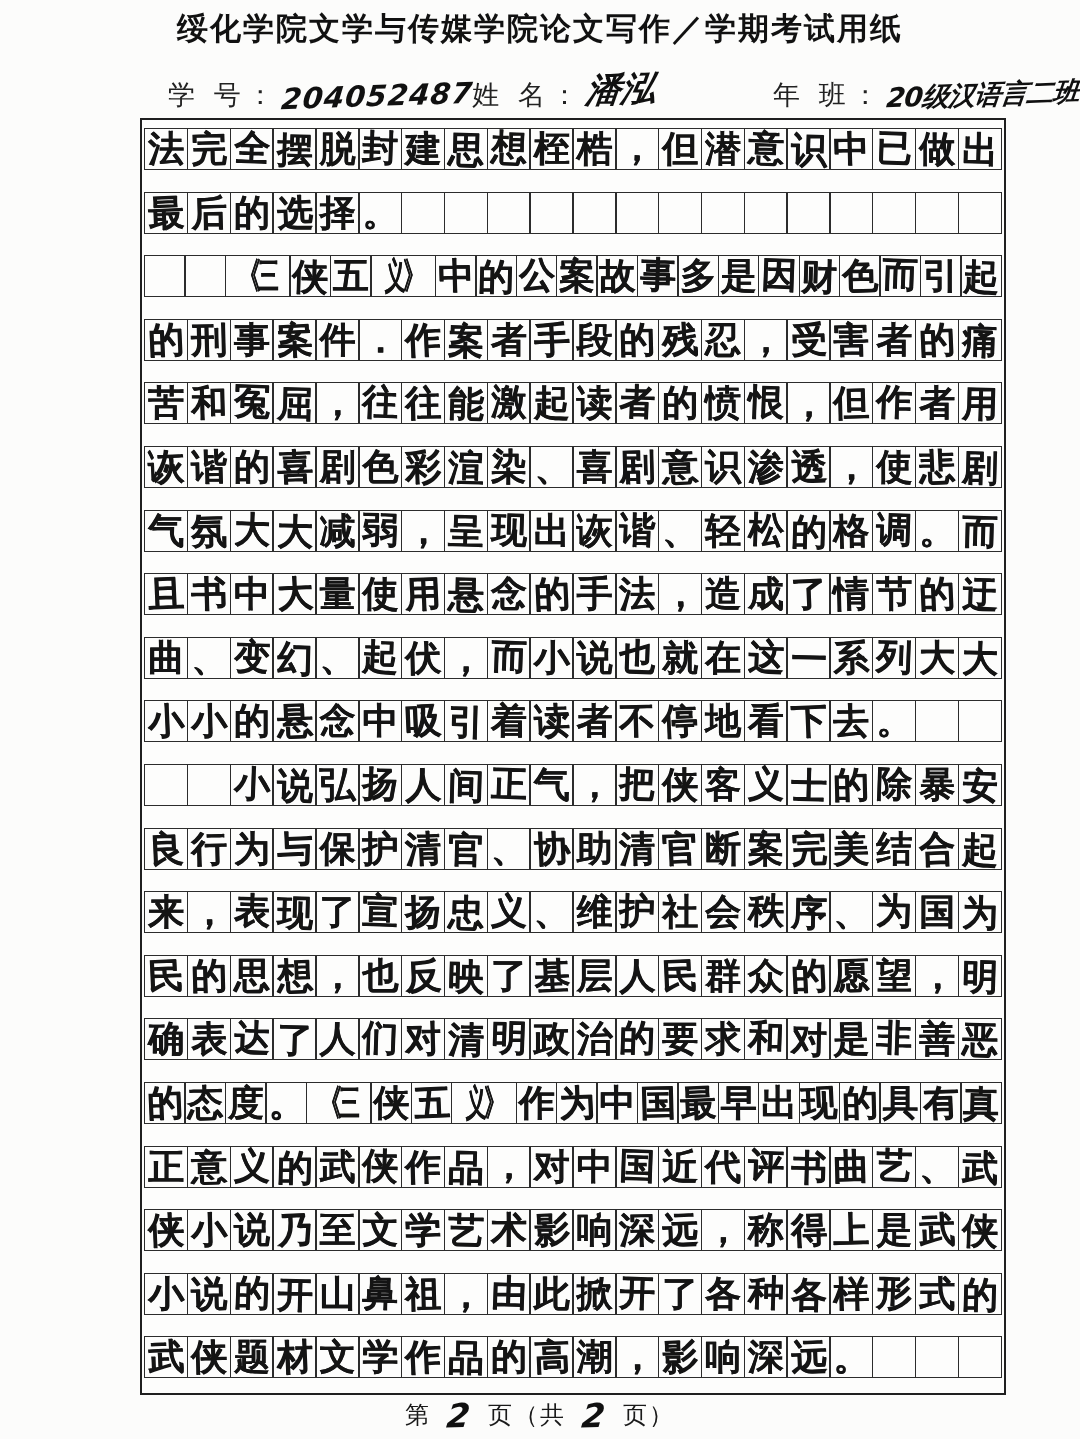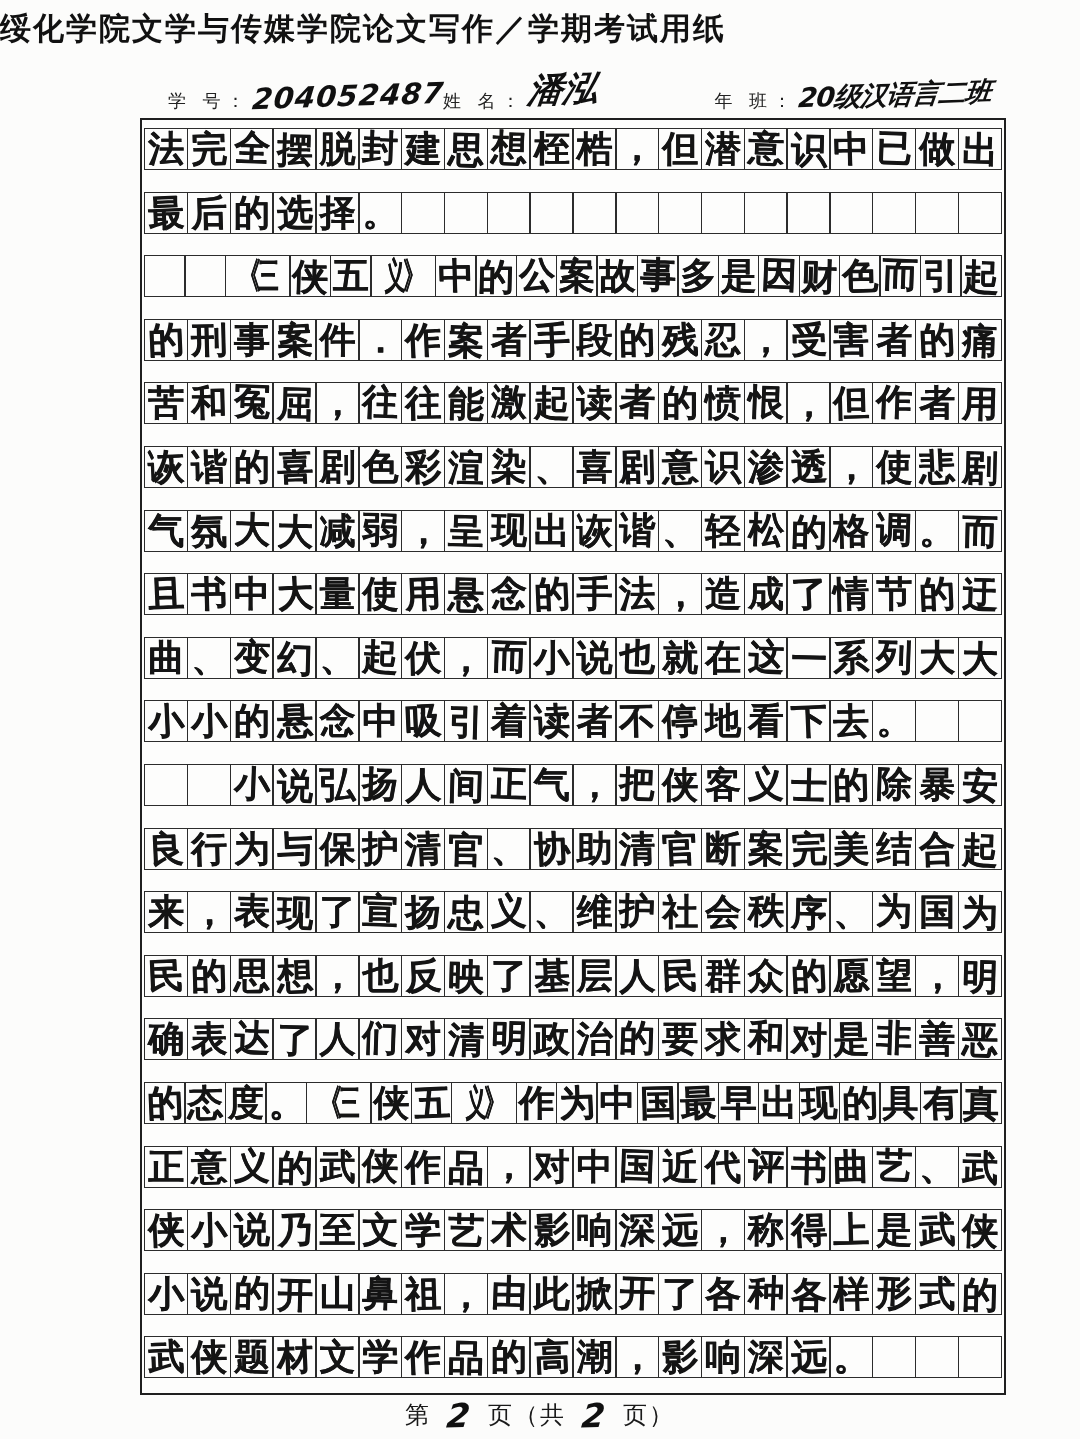--- a/index.html
+++ b/index.html
@@ -5,30 +5,30 @@
   html,body{margin:0;padding:0;}
   body{
     width:1080px;height:1439px;position:relative;
     background:#fcfcfb;
     font-family:"Liberation Serif", serif;
     color:#1b1b1b;overflow:hidden;
   }
   
   .title{
     position:absolute;top:8px;left:0;width:100%;
-    text-align:left;font-size:31px;font-weight:700;
+    text-align:center;font-size:31px;font-weight:700;
     letter-spacing:2px;color:#111;
   }
   
   .info{
     position:absolute;top:66px;left:168px;width:760px;
     display:flex;align-items:flex-end;
   }
   .field{display:flex;align-items:flex-end;white-space:nowrap;}
-  .field .label{font-size:18px;letter-spacing:6px;color:#222;}
+  .field .label{font-size:27px;letter-spacing:6px;color:#222;}
   .hand{
     font-family:"DejaVu Sans", sans-serif;
     font-style:italic;font-weight:700;color:#101010;
     transform:skewX(-8deg) rotate(-2deg);display:inline-block;
   }
   .hand.id{font-size:29px;letter-spacing:1px;margin-left:2px;}
   .hand.name{font-size:35px;margin-left:2px;}
   .hand.cls{font-size:27px;letter-spacing:-1px;margin-left:2px;}
   .f2{align-items:flex-end;}
   .f3{margin-left:117px;}

